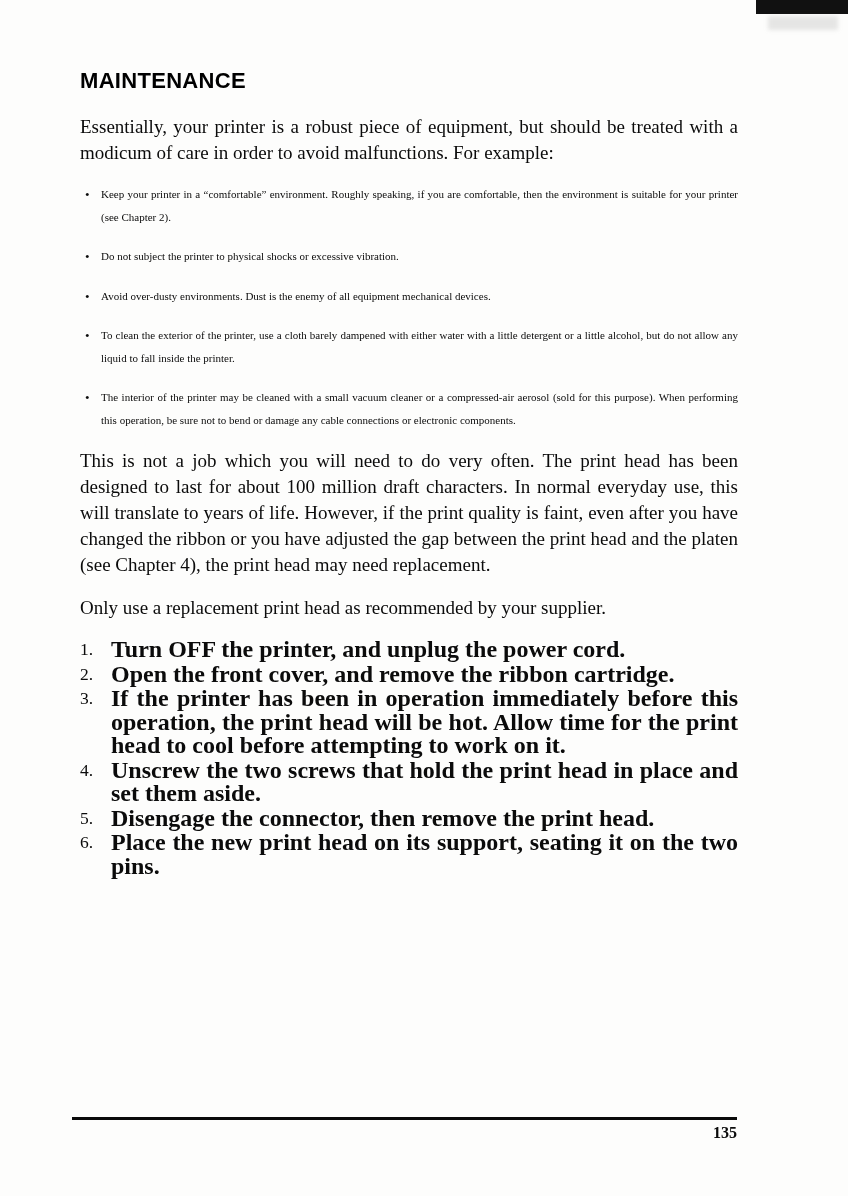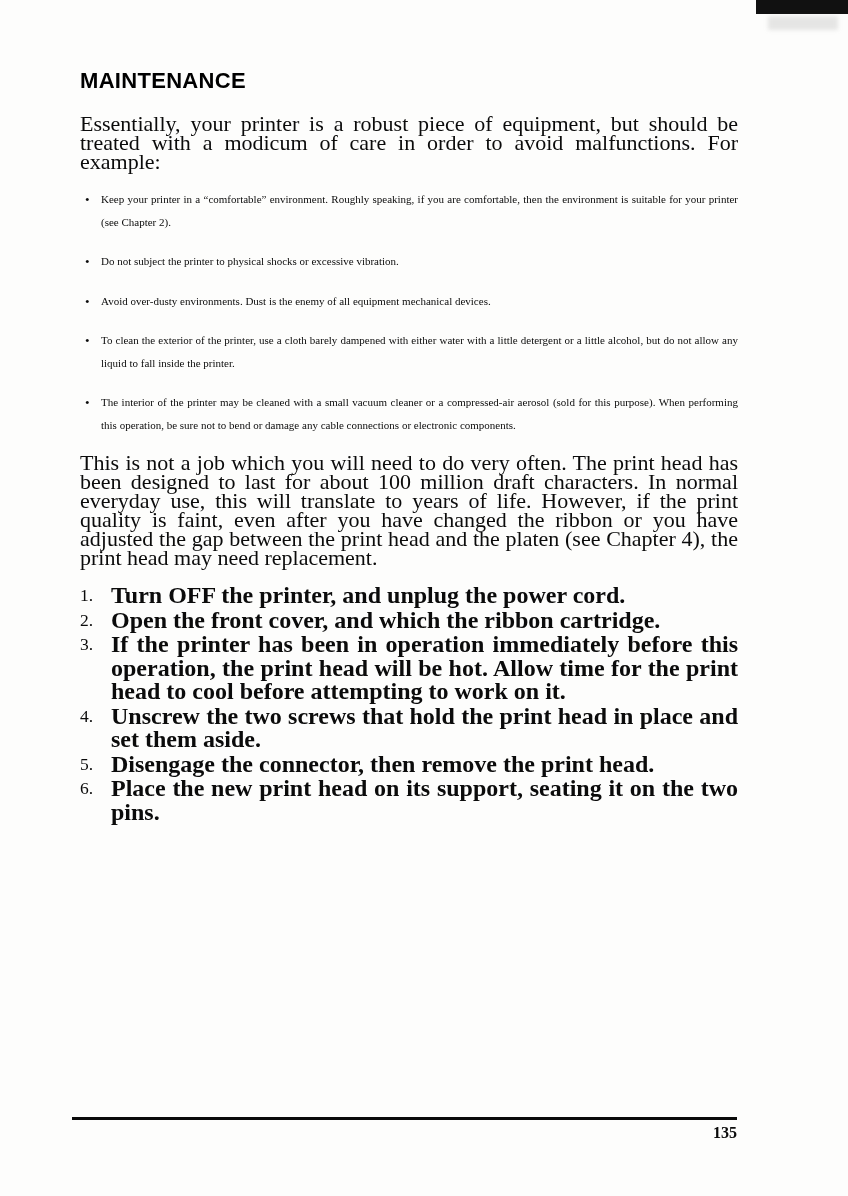--- a/index.html
+++ b/index.html
@@ -42,22 +42,22 @@
     font-size: 22px;
     letter-spacing: 0.3px;
     color: #000000;
     margin-bottom: 20px;
   }
   .heading-2 {
     margin-top: 30px;
     margin-bottom: 20px;
   }
   .para {
-    font-size: 22px;
-    line-height: 19px;
+    font-size: 19px;
+    line-height: 26px;
     text-align: justify;
     margin-bottom: 17px;
   }
   .bullet-list { margin-bottom: 0; }
   .bullet-item {
     display: flex;
     margin-bottom: 16px;
   }
   .bullet-marker {
     flex: none;
@@ -142,29 +142,30 @@
         <div class="bullet-item">
           <span class="bullet-marker">•</span>
           <span class="bullet-text">The interior of the printer may be cleaned with a small vacuum cleaner or a compressed-air aerosol (sold for this purpose). When performing this operation, be sure not to bend or damage any cable connections or electronic components.</span>
         </div>
       </div>
     </section>
 
     <section>
 
       <p class="para">This is not a job which you will need to do very often. The print head has been designed to last for about 100 million draft characters. In normal everyday use, this will translate to years of life. However, if the print quality is faint, even after you have changed the ribbon or you have adjusted the gap between the print head and the platen (see Chapter 4), the print head may need replacement.</p>
+      <p class="para">Only use a replacement print head as recommended by your supplier.</p>
 
       <div class="step-list">
         <div class="step-item">
           <span class="step-num">1.</span>
           <span class="step-text">Turn OFF the printer, and unplug the power cord.</span>
         </div>
         <div class="step-item">
           <span class="step-num">2.</span>
-          <span class="step-text">Open the front cover, and which the ribbon cartridge.</span>
+          <span class="step-text">Open the front cover, and remove the ribbon cartridge.</span>
         </div>
         <div class="step-item">
           <span class="step-num">3.</span>
           <span class="step-text">If the printer has been in operation immediately before this operation, the print head will be hot. Allow time for the print head to cool before attempting to work on it.</span>
         </div>
         <div class="step-item">
           <span class="step-num">4.</span>
           <span class="step-text">Unscrew the two screws that hold the print head in place and set them aside.</span>
         </div>
         <div class="step-item">

